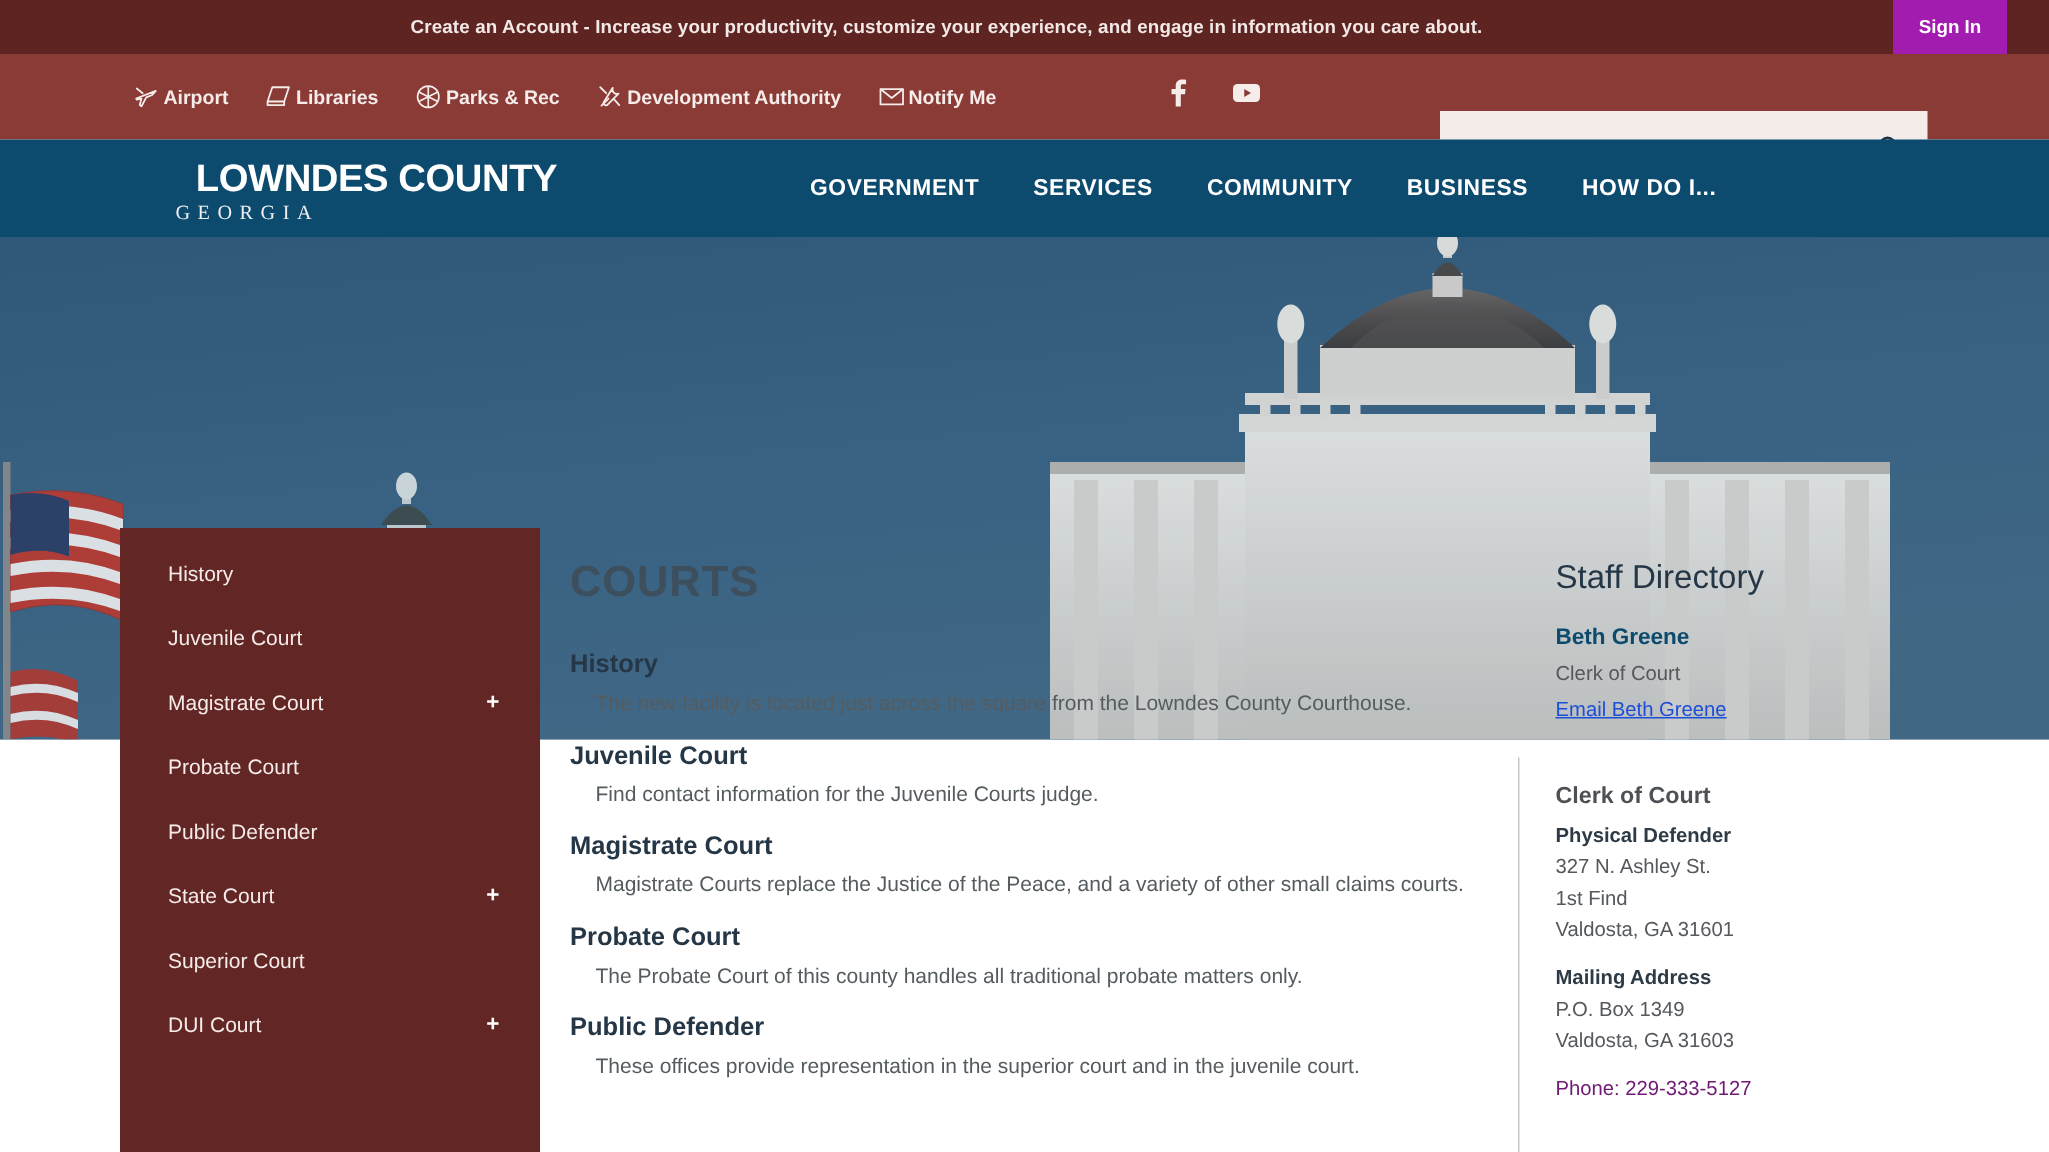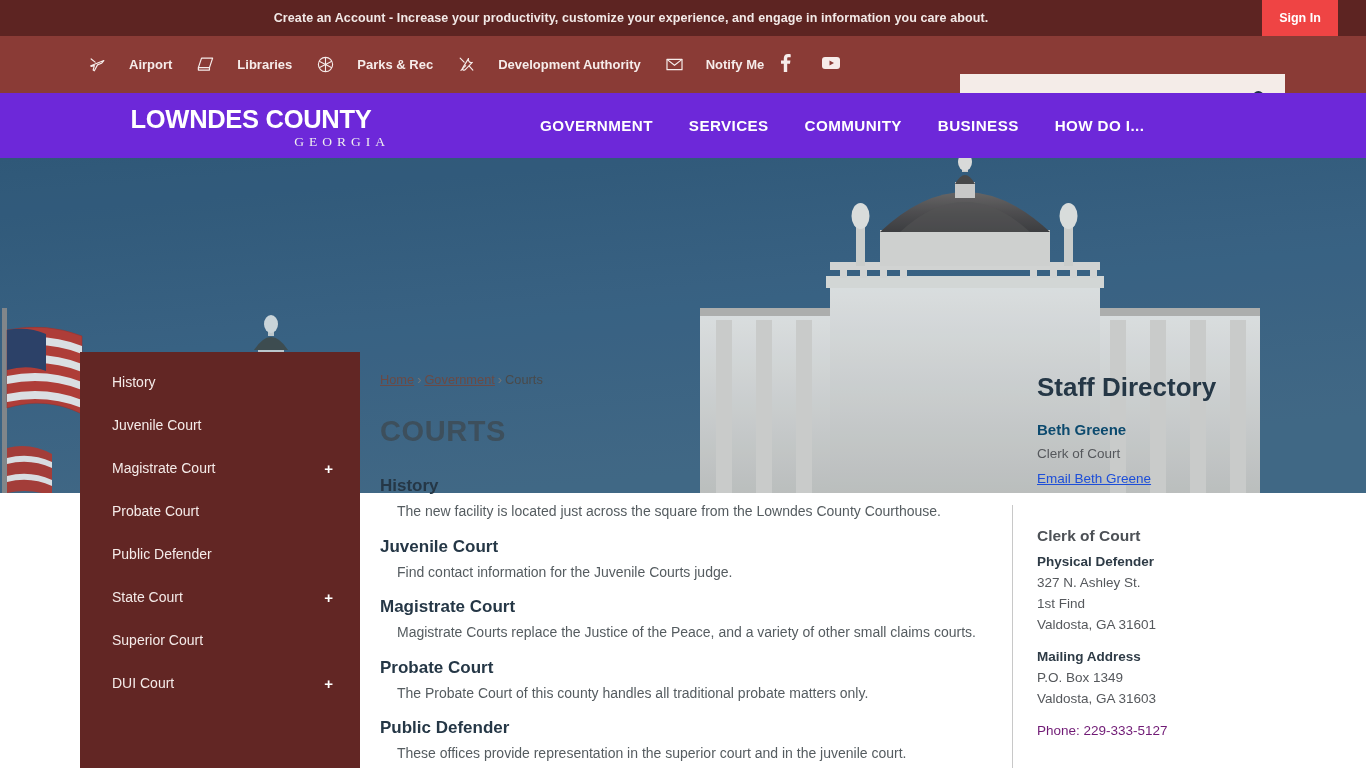--- a/index.html
+++ b/index.html
@@ -23,41 +23,41 @@
     line-height: 36px;
     text-align: center;
     font-size: 12.5px;
     font-weight: bold;
     letter-spacing: 0.1px;
     white-space: nowrap;
   }
   .signin-btn {
     position: absolute; right: 28px; top: 0;
     width: 76px; height: 36px;
-    background: #ef4444;
+    background: #a21caf;
     color: #ffffff;
     font-size: 12.5px;
     font-weight: bold;
     line-height: 36px;
     text-align: center;
     cursor: pointer;
   }
 
   
   .utilbar {
     position: absolute; top: 36px; left: 0;
     width: 1366px; height: 57px;
     background: #8a3b36;
   }
   .quicklinks {
     position: absolute; left: 88px; top: 0; height: 57px;
     display: flex; align-items: center; gap: 0px;
   }
   .ql {
-    display: flex; align-items: center; gap: 22px;
+    display: flex; align-items: center; gap: 2px;
     margin-right: 24px;
     color: #f6ecea;
     font-size: 13px;
     font-weight: bold;
     cursor: pointer;
     white-space: nowrap;
   }
   .ql svg { display: block; }
   .socials {
     position: absolute; left: 776px; top: 0; height: 57px;
@@ -81,41 +81,41 @@
   .search-btn {
     position: absolute; right: 16px; top: 14px;
     width: 24px; height: 24px;
     background: none; border: 0; cursor: pointer; padding: 0;
   }
 
   
   .navbar {
     position: absolute; top: 93px; left: 0;
     width: 1366px; height: 65px;
-    background: #6d28d9;
+    background: #0c4a6e;
   }
   .brand {
     position: absolute; left: 112px; top: 12px;
     width: 278px;
     cursor: pointer;
   }
   .brand-main {
     font-size: 25.5px;
     font-weight: bold;
     color: #ffffff;
     letter-spacing: -0.3px;
     line-height: 28px;
     text-align: center;
     white-space: nowrap;
   }
   .brand-sub {
     font-size: 13.5px;
     color: #efefef;
     letter-spacing: 5px;
-    text-align: right;
+    text-align: left;
     line-height: 18px;
     padding-left: 5px;
     font-family: "Liberation Serif", serif;
   }
   .nav-items {
     position: absolute; left: 540px; top: 0; height: 65px;
     display: flex; align-items: center;
   }
   .nav-item {
     color: #ffffff;
@@ -196,22 +196,22 @@
     padding-left: 17px;
     line-height: 20px;
   }
 
   
   .right {
     position: absolute; left: 1037px; top: 372px;
     width: 230px;
   }
   .right-title {
-    font-size: 26px;
-    font-weight: bold;
+    font-size: 22px;
+    font-weight: normal;
     color: #253746;
     margin-bottom: 18px;
   }
   .staff-name {
     font-size: 15px;
     font-weight: bold;
     color: #0c4a6e;
     margin-bottom: 8px;
   }
   .staff-role {
@@ -485,23 +485,20 @@
     <span>Superior Court</span>
   </div>
   <div class="sidenav-item">
     <span>DUI Court</span>
     <span class="plus">+</span>
   </div>
 </div>
 
 <div class="center">
 
-  <div class="crumb">
-    <a>Home</a><span class="sep">›</span><a>Government</a><span class="sep">›</span><span>Courts</span>
-  </div>
 
   <div class="page-title">COURTS</div>
 
   <div class="sec">
     <div class="sec-h">History</div>
     <div class="sec-p">The new facility is located just across the square from the Lowndes County Courthouse.</div>
   </div>
 
   <div class="sec">
     <div class="sec-h">Juvenile Court</div>

